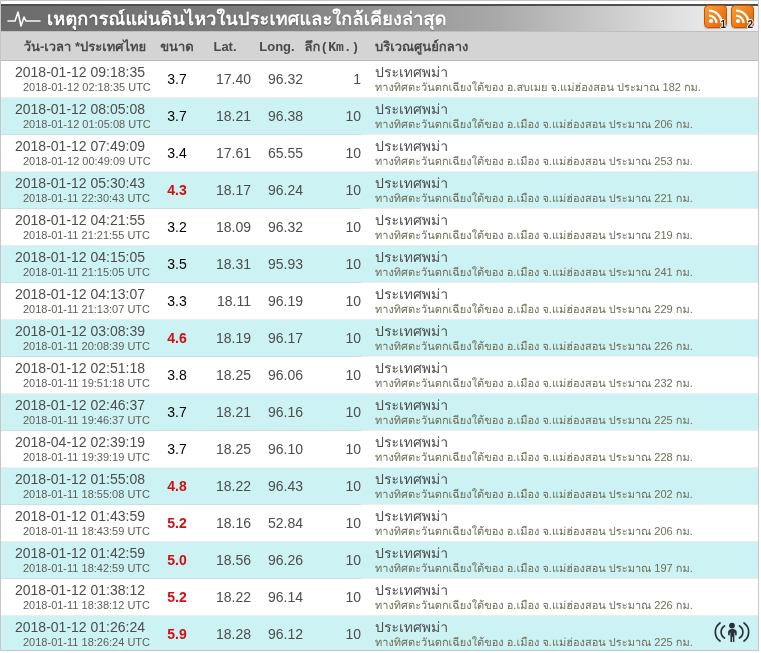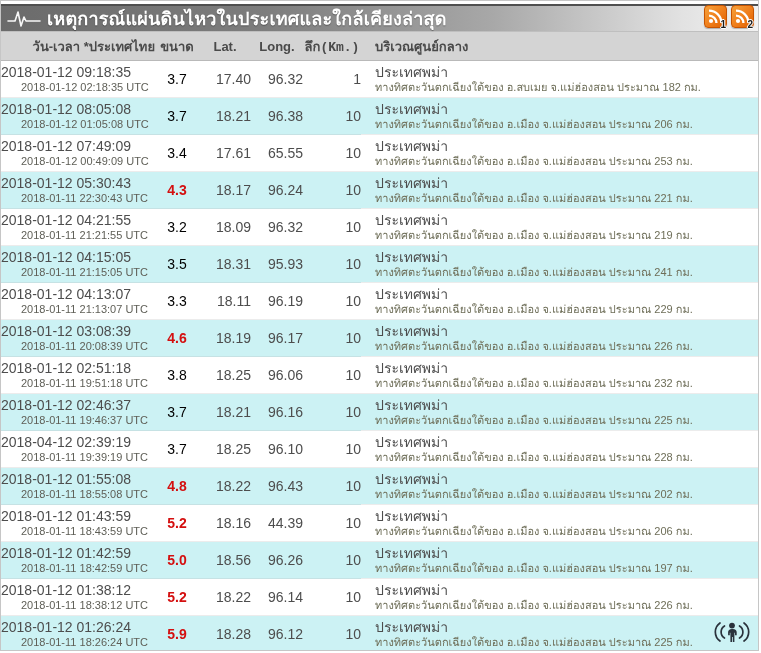--- a/index.html
+++ b/index.html
@@ -29,33 +29,33 @@
   .rss .num{
     position:absolute;right:0px;bottom:-3px;font-size:10px;font-weight:bold;color:#1a1a1a;
     text-shadow:-1px 0 #fff,1px 0 #fff,0 -1px #fff,0 1px #fff;
   }
   
   table{border-collapse:collapse;width:759px;table-layout:fixed;}
   thead th{
     background:#d4d4d4;height:28px;font-size:13px;color:#4a4a4a;font-weight:bold;
     border-bottom:1px solid #b9b9b9;border-top:1px solid #bfbfbf;padding:0;
   }
-  th.h-dt{width:140px;text-align:right;padding-left:14px;}
+  th.h-dt{width:140px;text-align:center;padding-left:14px;}
   th.h-mag{width:44px;}
   th.h-lat{width:52px;}
   th.h-long{width:52px;}
   th.h-depth{width:58px;font-family:Liberation Mono, monospace;}
   th.h-loc{text-align:left;padding-left:14px;}
   tbody tr{height:37px;}
   tbody tr:nth-child(even){background:#ccf2f4;}
   tbody tr:nth-child(odd){background:#ffffff;}
   tbody td{padding:0;vertical-align:middle;border-bottom:1px solid rgba(180,180,180,.25);}
-  td.dt{}
+  td.dt{padding-left:14px;}
   .local{font-size:14px;color:#4d4d4d;line-height:17px;white-space:nowrap;}
-  .utc{font-size:11px;color:#5e5e56;line-height:13px;padding-left:8px;white-space:nowrap;margin-left:12px;}
+  .utc{font-size:11px;color:#5e5e56;line-height:13px;padding-left:8px;white-space:nowrap;}
   td.mag{text-align:center;font-size:14px;color:#000000;}
   td.mag.strong{font-weight:bold;color:#d40f0f;}
   td.num{text-align:right;font-size:14px;color:#4d4d4d;}
   td.loc{padding-left:14px;position:relative;}
   .region{font-size:14px;color:#4d4d4d;line-height:17px;}
   .detail{font-size:11px;color:#6e6e58;line-height:13px;white-space:nowrap;}
   .felt{position:absolute;right:10px;top:50%;transform:translateY(-50%);}
 </style>
 </head>
 <body>
@@ -293,21 +293,21 @@
     </td>
   </tr>
 
   <tr>
     <td class="dt">
       <div class="local">2018-01-12 01:43:59</div>
       <div class="utc">2018-01-11 18:43:59 UTC</div>
     </td>
     <td class="mag strong">5.2</td>
     <td class="num">18.16</td>
-    <td class="num">44.39</td>
+    <td class="num">52.84</td>
     <td class="num">10</td>
     <td class="loc">
       <div class="region">ประเทศพม่า</div>
       <div class="detail">ทางทิศตะวันตกเฉียงใต้ของ อ.เมือง จ.แม่ฮ่องสอน ประมาณ 206 กม.</div>
 
     </td>
   </tr>
 
   <tr>
     <td class="dt">

